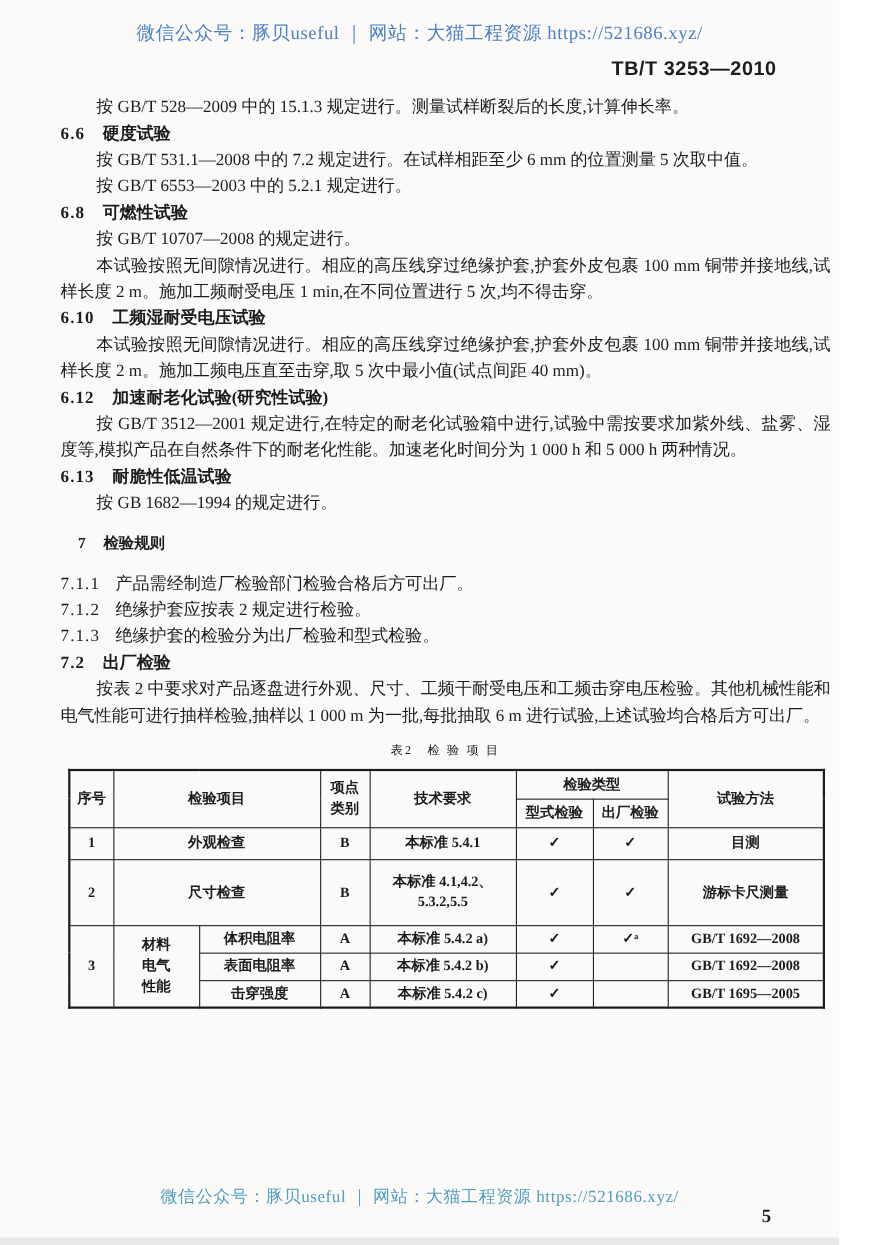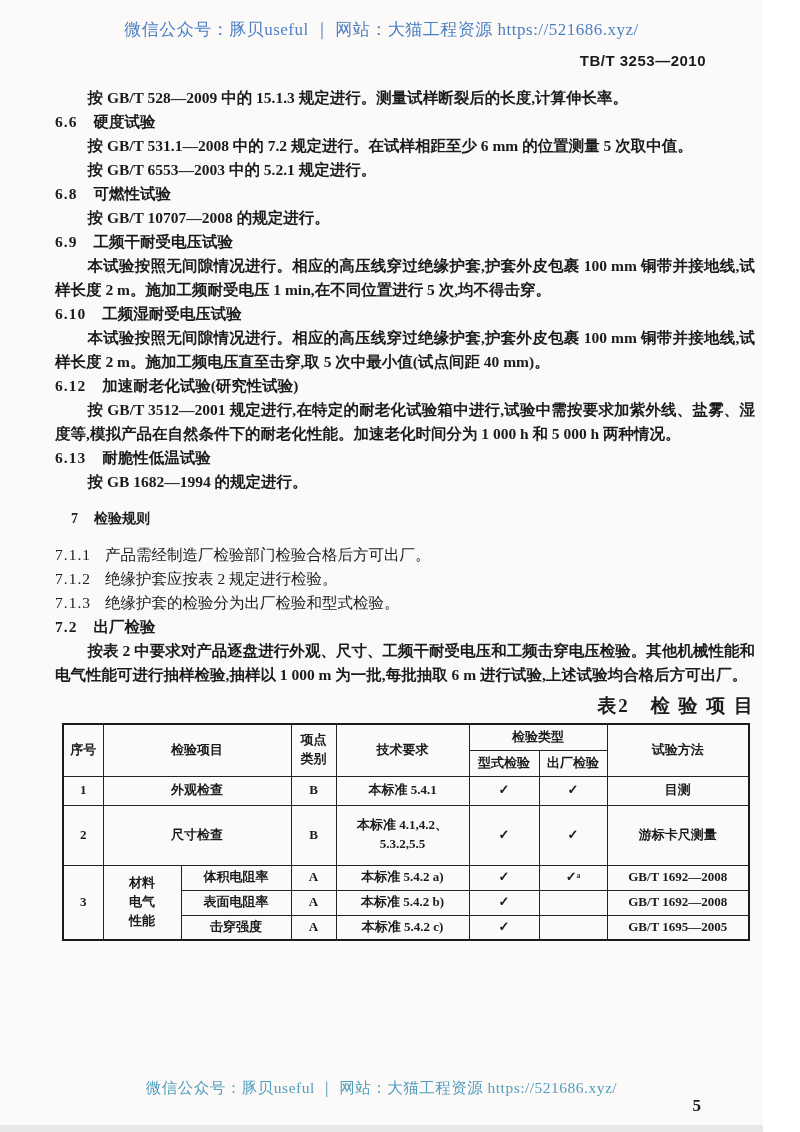--- a/index.html
+++ b/index.html
@@ -30,44 +30,44 @@
     width: 100%;
     text-align: center;
     font-size: 17px;
     color: #4d7fc4;
     letter-spacing: 0.5px;
   }
   .doc-header {
     position: absolute;
     top: 52px; right: 57px;
     font-weight: bold;
-    font-size: 15px;
+    font-size: 18px;
     letter-spacing: 0.5px;
     font-family: "Liberation Sans", "DejaVu Sans", sans-serif;
   }
   .content {
     position: absolute;
     top: 86px; left: 55px;
     width: 700px;
     font-size: 15.5px;
     line-height: 24px;
     text-align: justify;
   }
   .blk { margin: 0; }
-  .body { text-indent: 2.1em; font-weight: bold; }
+  .body { text-indent: 2.1em; }
   .head { font-weight: bold; }
   .head .num { margin-right: 16px; letter-spacing: 1px; }
   .numpara .num { font-weight: normal; margin-right: 14px; letter-spacing: 1px; }
   .chapter { font-weight: bold; font-size: 14px; margin: 13px 16px 12px; }
   .chapter .num { margin-right: 16px; }
   .table-caption {
     margin-top: 7px;
-    text-align: right;
-    font-weight: bold;
-    font-size: 19px;
+    text-align: center;
+    font-weight: normal;
+    font-size: 11px;
     letter-spacing: 2px;
   }
   table.inspection {
     border-collapse: collapse;
     width: 686px;
     margin: 5px 0 0 7px;
     font-size: 13px;
     table-layout: fixed;
   }
   table.inspection th, table.inspection td {
@@ -112,21 +112,20 @@
 
   <div class="doc-header">TB/T 3253—2010</div>
 
   <div class="content">
     <p class="blk body"><span>按 GB/T 528—2009 中的 15.1.3 规定进行。测量试样断裂后的长度,计算伸长率。</span></p>
     <p class="blk head"><span class="num">6.6</span><span>硬度试验</span></p>
     <p class="blk body"><span>按 GB/T 531.1—2008 中的 7.2 规定进行。在试样相距至少 6 mm 的位置测量 5 次取中值。</span></p>
     <p class="blk body"><span>按 GB/T 6553—2003 中的 5.2.1 规定进行。</span></p>
     <p class="blk head"><span class="num">6.8</span><span>可燃性试验</span></p>
     <p class="blk body"><span>按 GB/T 10707—2008 的规定进行。</span></p>
-    <p class="blk head"><span class="num">6.9</span><span>工频干耐受电压试验</span></p>
     <p class="blk body"><span>本试验按照无间隙情况进行。相应的高压线穿过绝缘护套,护套外皮包裹 100 mm 铜带并接地线,试样长度 2 m。施加工频耐受电压 1 min,在不同位置进行 5 次,均不得击穿。</span></p>
     <p class="blk head"><span class="num">6.10</span><span>工频湿耐受电压试验</span></p>
     <p class="blk body"><span>本试验按照无间隙情况进行。相应的高压线穿过绝缘护套,护套外皮包裹 100 mm 铜带并接地线,试样长度 2 m。施加工频电压直至击穿,取 5 次中最小值(试点间距 40 mm)。</span></p>
     <p class="blk head"><span class="num">6.12</span><span>加速耐老化试验(研究性试验)</span></p>
     <p class="blk body"><span>按 GB/T 3512—2001 规定进行,在特定的耐老化试验箱中进行,试验中需按要求加紫外线、盐雾、湿度等,模拟产品在自然条件下的耐老化性能。加速老化时间分为 1 000 h 和 5 000 h 两种情况。</span></p>
     <p class="blk head"><span class="num">6.13</span><span>耐脆性低温试验</span></p>
     <p class="blk body"><span>按 GB 1682—1994 的规定进行。</span></p>
     <p class="blk chapter"><span class="num">7</span><span>检验规则</span></p>
     <p class="blk numpara"><span class="num">7.1.1</span><span>产品需经制造厂检验部门检验合格后方可出厂。</span></p>
     <p class="blk numpara"><span class="num">7.1.2</span><span>绝缘护套应按表 2 规定进行检验。</span></p>

